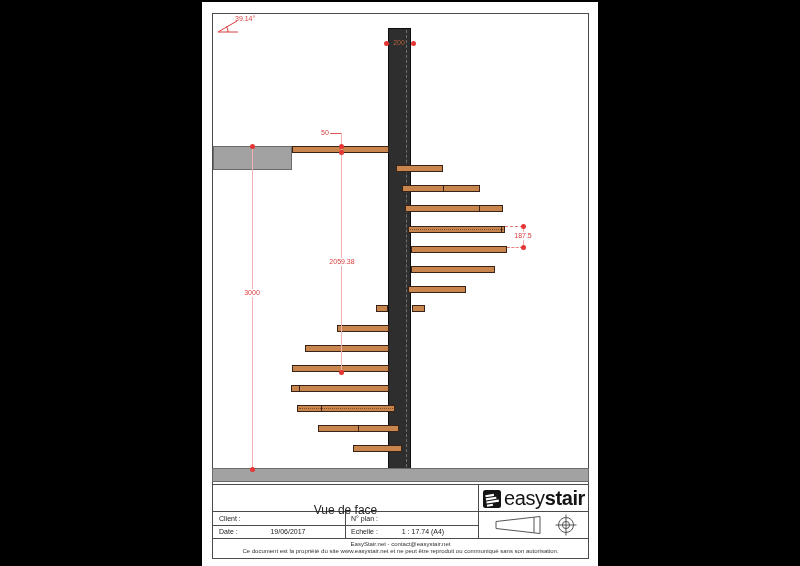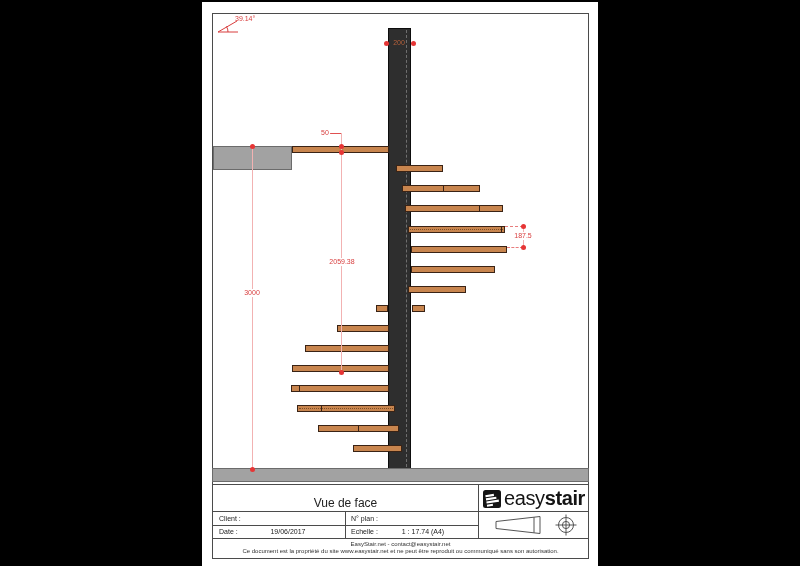--- a/index.html
+++ b/index.html
@@ -37,21 +37,21 @@
   .angle-note { position:absolute; }
   .angle-note span { position:absolute; color:#d83d3d; font-size:7px; white-space:nowrap; }
   
   #titleblock {
     position:absolute; left:10px; top:482px; width:377px; height:75px;
     border:1px solid #4b4b4b; font-size:7px; color:#1c1c1c;
   }
   .tb-h { position:absolute; left:0; height:0; border-top:1px solid #4b4b4b; }
   .tb-v { position:absolute; top:0; width:0; border-left:1px solid #4b4b4b; }
   .tb-title {
-    position:absolute; left:0; top:4px; width:265px; height:27px;
+    position:absolute; left:0; top:11px; width:265px; height:27px;
     display:flex; align-items:center; justify-content:center;
     font-size:12px; color:#222;
   }
   .tb-cell-label { position:absolute; font-size:7px; color:#222; }
   .tb-value { position:absolute; text-align:center; font-size:7px; color:#222; }
   #logo-cell {
     position:absolute; left:265px; top:0; width:112px; height:27px;
     display:flex; align-items:center; justify-content:center; gap:3px;
   }
   #logo-icon { width:18px; height:18px; }

